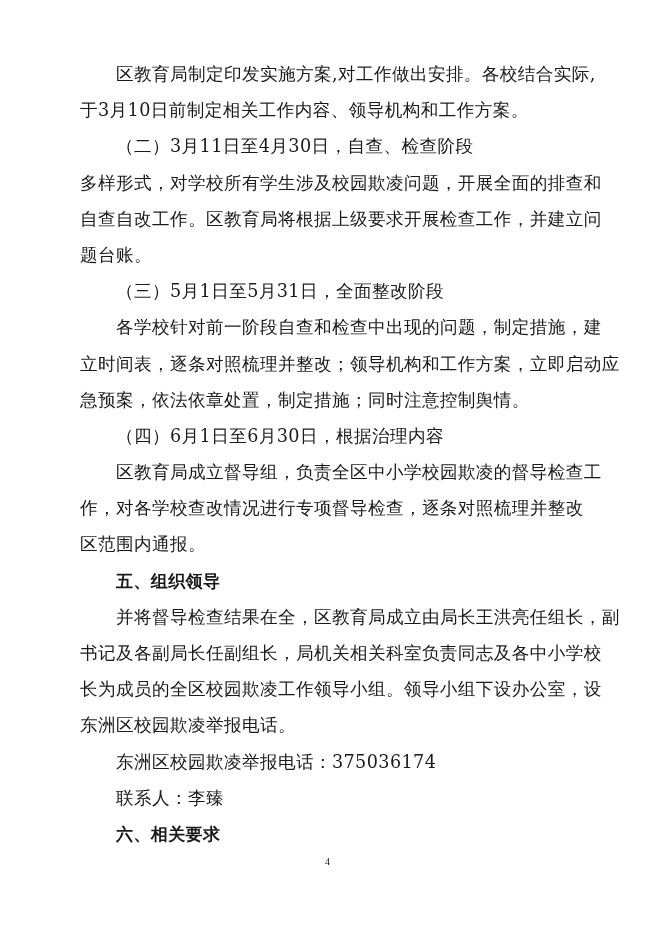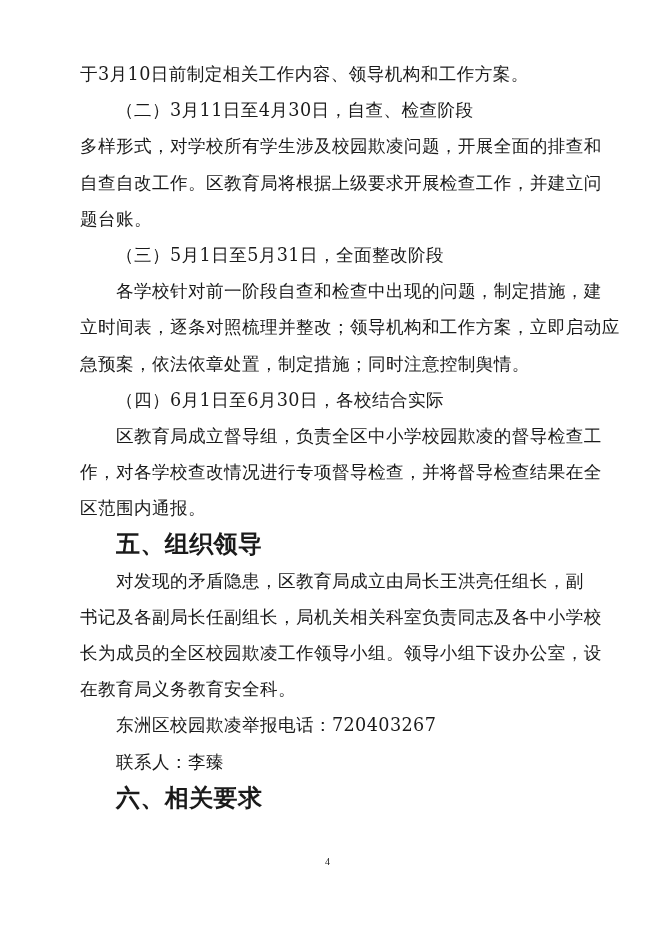--- a/index.html
+++ b/index.html
@@ -4,44 +4,45 @@
 <style>
   html, body { margin: 0; padding: 0; background: #ffffff; }
   body { width: 662px; height: 936px; position: relative; overflow: hidden;
          font-family: "DejaVu Serif", "Liberation Serif", serif; color: #1a1a1a; }
   .page { position: absolute; left: 80px; top: 56px; width: 510px; }
   .line { height: 36.2px; line-height: 36.2px; font-size: 17.6px; white-space: nowrap;
           letter-spacing: 0.4px; }
   .indent { padding-left: 36px; }
   .sub { padding-left: 36px; }
   .heading { font-family: "DejaVu Sans", "Liberation Sans", sans-serif; font-weight: bold;
-             padding-left: 36px; font-size: 24px; }
+             padding-left: 36px; font-size: 17px; }
   .pagenum { position: absolute; left: 325px; top: 856px; font-size: 10px;
              font-family: "Liberation Serif", serif; }
 </style>
 </head>
 <body>
 
 <div class="page">
+  <div class="line indent">区教育局制定印发实施方案,对工作做出安排。各校结合实际,</div>
   <div class="line">于3月10日前制定相关工作内容、领导机构和工作方案。</div>
   <div class="line sub">（二）3月11日至4月30日，自查、检查阶段</div>
   <div class="line">多样形式，对学校所有学生涉及校园欺凌问题，开展全面的排查和</div>
   <div class="line">自查自改工作。区教育局将根据上级要求开展检查工作，并建立问</div>
   <div class="line">题台账。</div>
   <div class="line sub">（三）5月1日至5月31日，全面整改阶段</div>
   <div class="line indent">各学校针对前一阶段自查和检查中出现的问题，制定措施，建</div>
   <div class="line">立时间表，逐条对照梳理并整改；领导机构和工作方案，立即启动应</div>
   <div class="line">急预案，依法依章处置，制定措施；同时注意控制舆情。</div>
-  <div class="line sub">（四）6月1日至6月30日，各校结合实际</div>
+  <div class="line sub">（四）6月1日至6月30日，根据治理内容</div>
   <div class="line indent">区教育局成立督导组，负责全区中小学校园欺凌的督导检查工</div>
-  <div class="line">作，对各学校查改情况进行专项督导检查，并将督导检查结果在全</div>
+  <div class="line">作，对各学校查改情况进行专项督导检查，逐条对照梳理并整改</div>
   <div class="line">区范围内通报。</div>
   <div class="line heading">五、组织领导</div>
-  <div class="line indent">对发现的矛盾隐患，区教育局成立由局长王洪亮任组长，副</div>
+  <div class="line indent">并将督导检查结果在全，区教育局成立由局长王洪亮任组长，副</div>
   <div class="line">书记及各副局长任副组长，局机关相关科室负责同志及各中小学校</div>
   <div class="line">长为成员的全区校园欺凌工作领导小组。领导小组下设办公室，设</div>
-  <div class="line">在教育局义务教育安全科。</div>
-  <div class="line indent">东洲区校园欺凌举报电话：720403267</div>
+  <div class="line">东洲区校园欺凌举报电话。</div>
+  <div class="line indent">东洲区校园欺凌举报电话：375036174</div>
   <div class="line indent">联系人：李臻</div>
   <div class="line heading">六、相关要求</div>
 </div>
 
 <div class="pagenum">4</div>
 
 </body></html>

